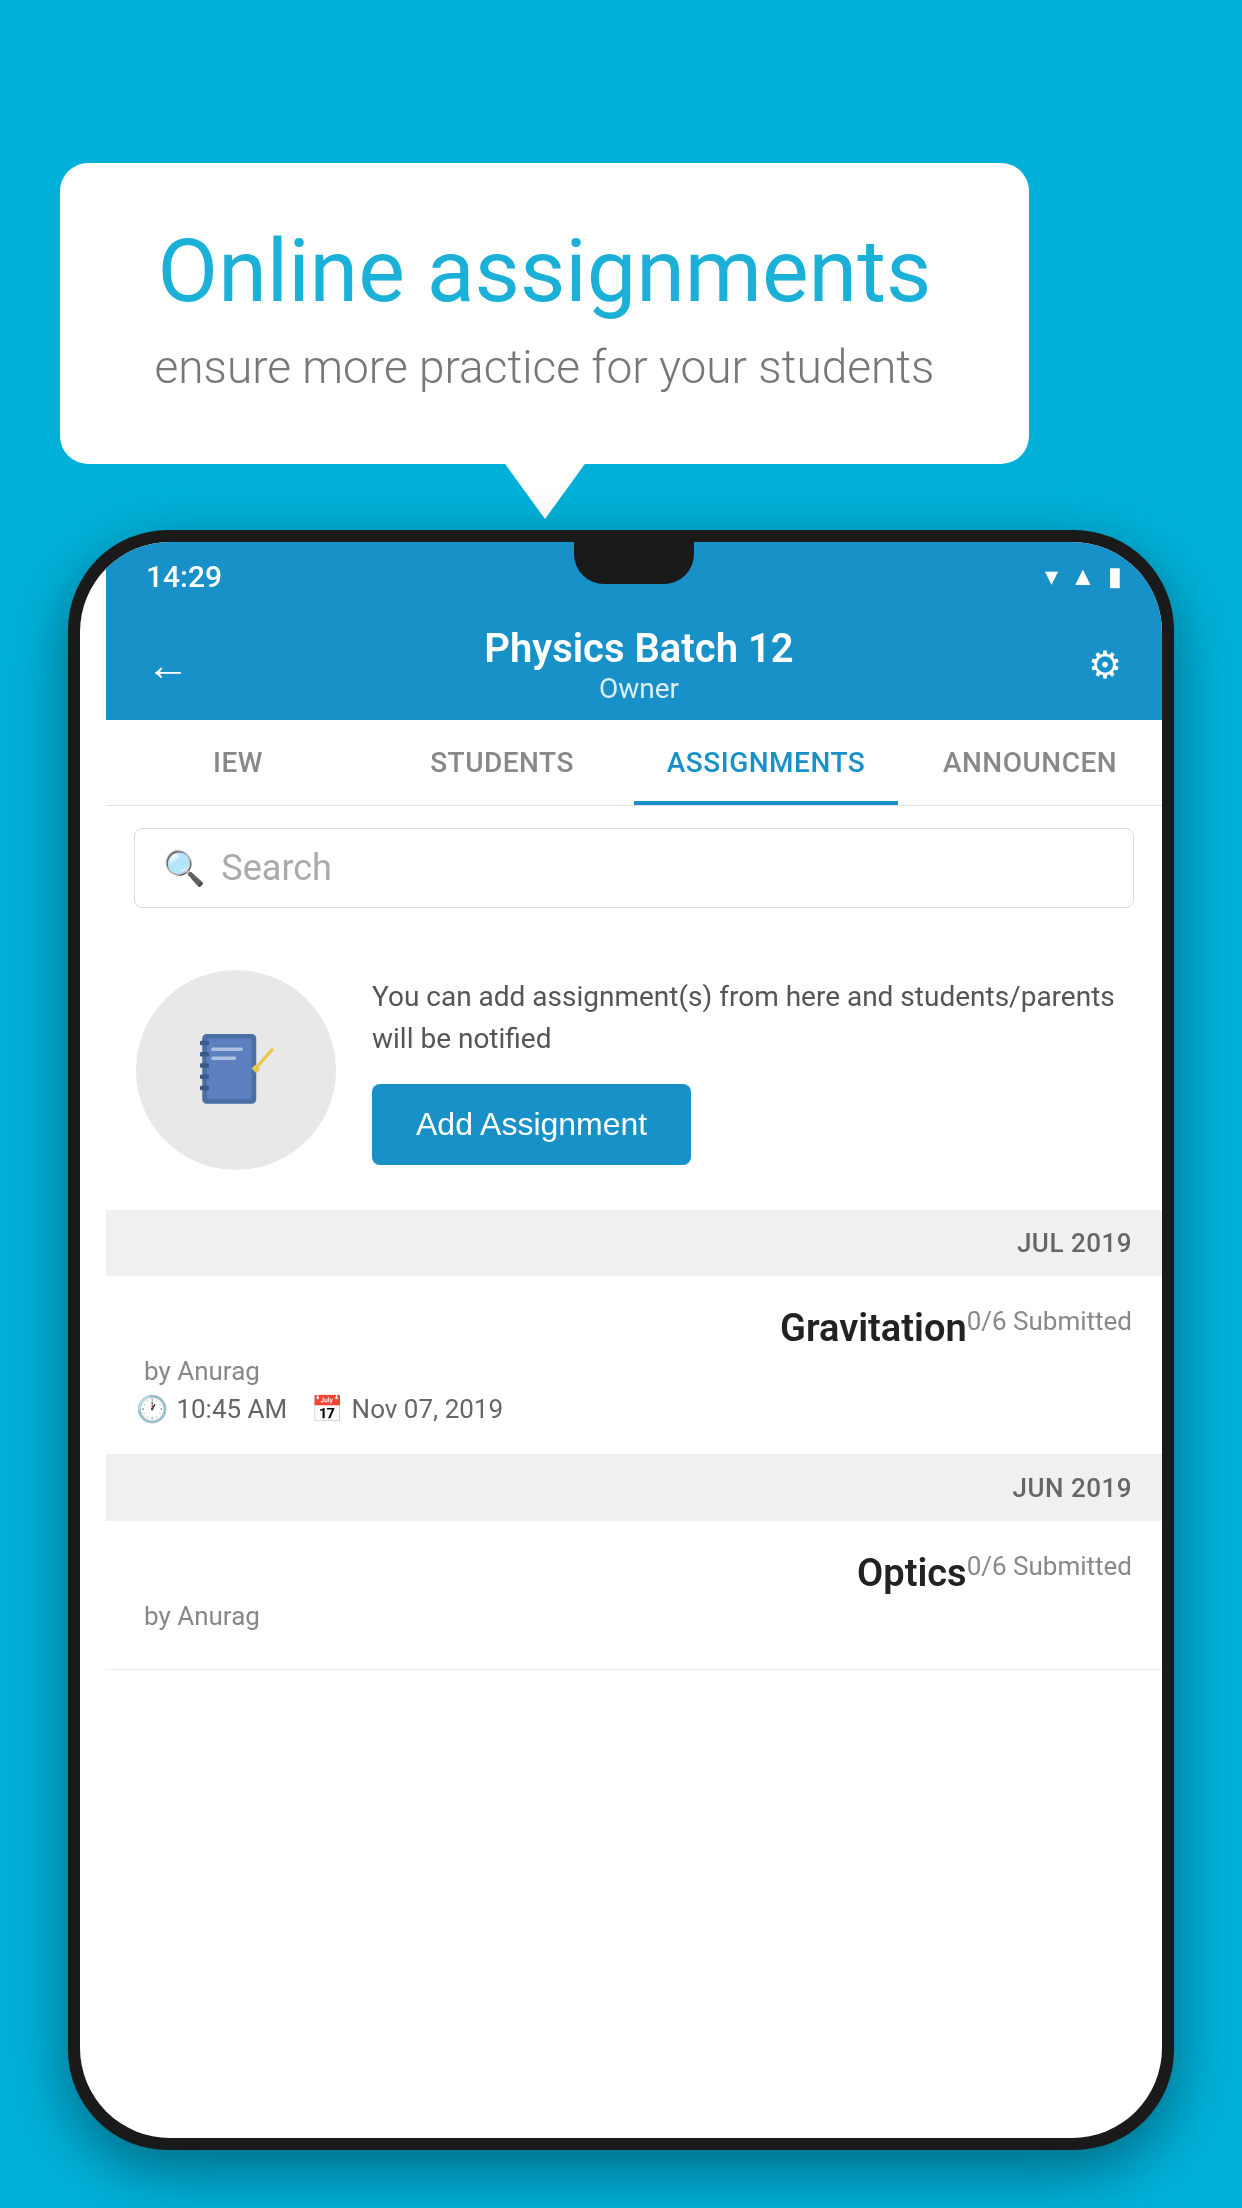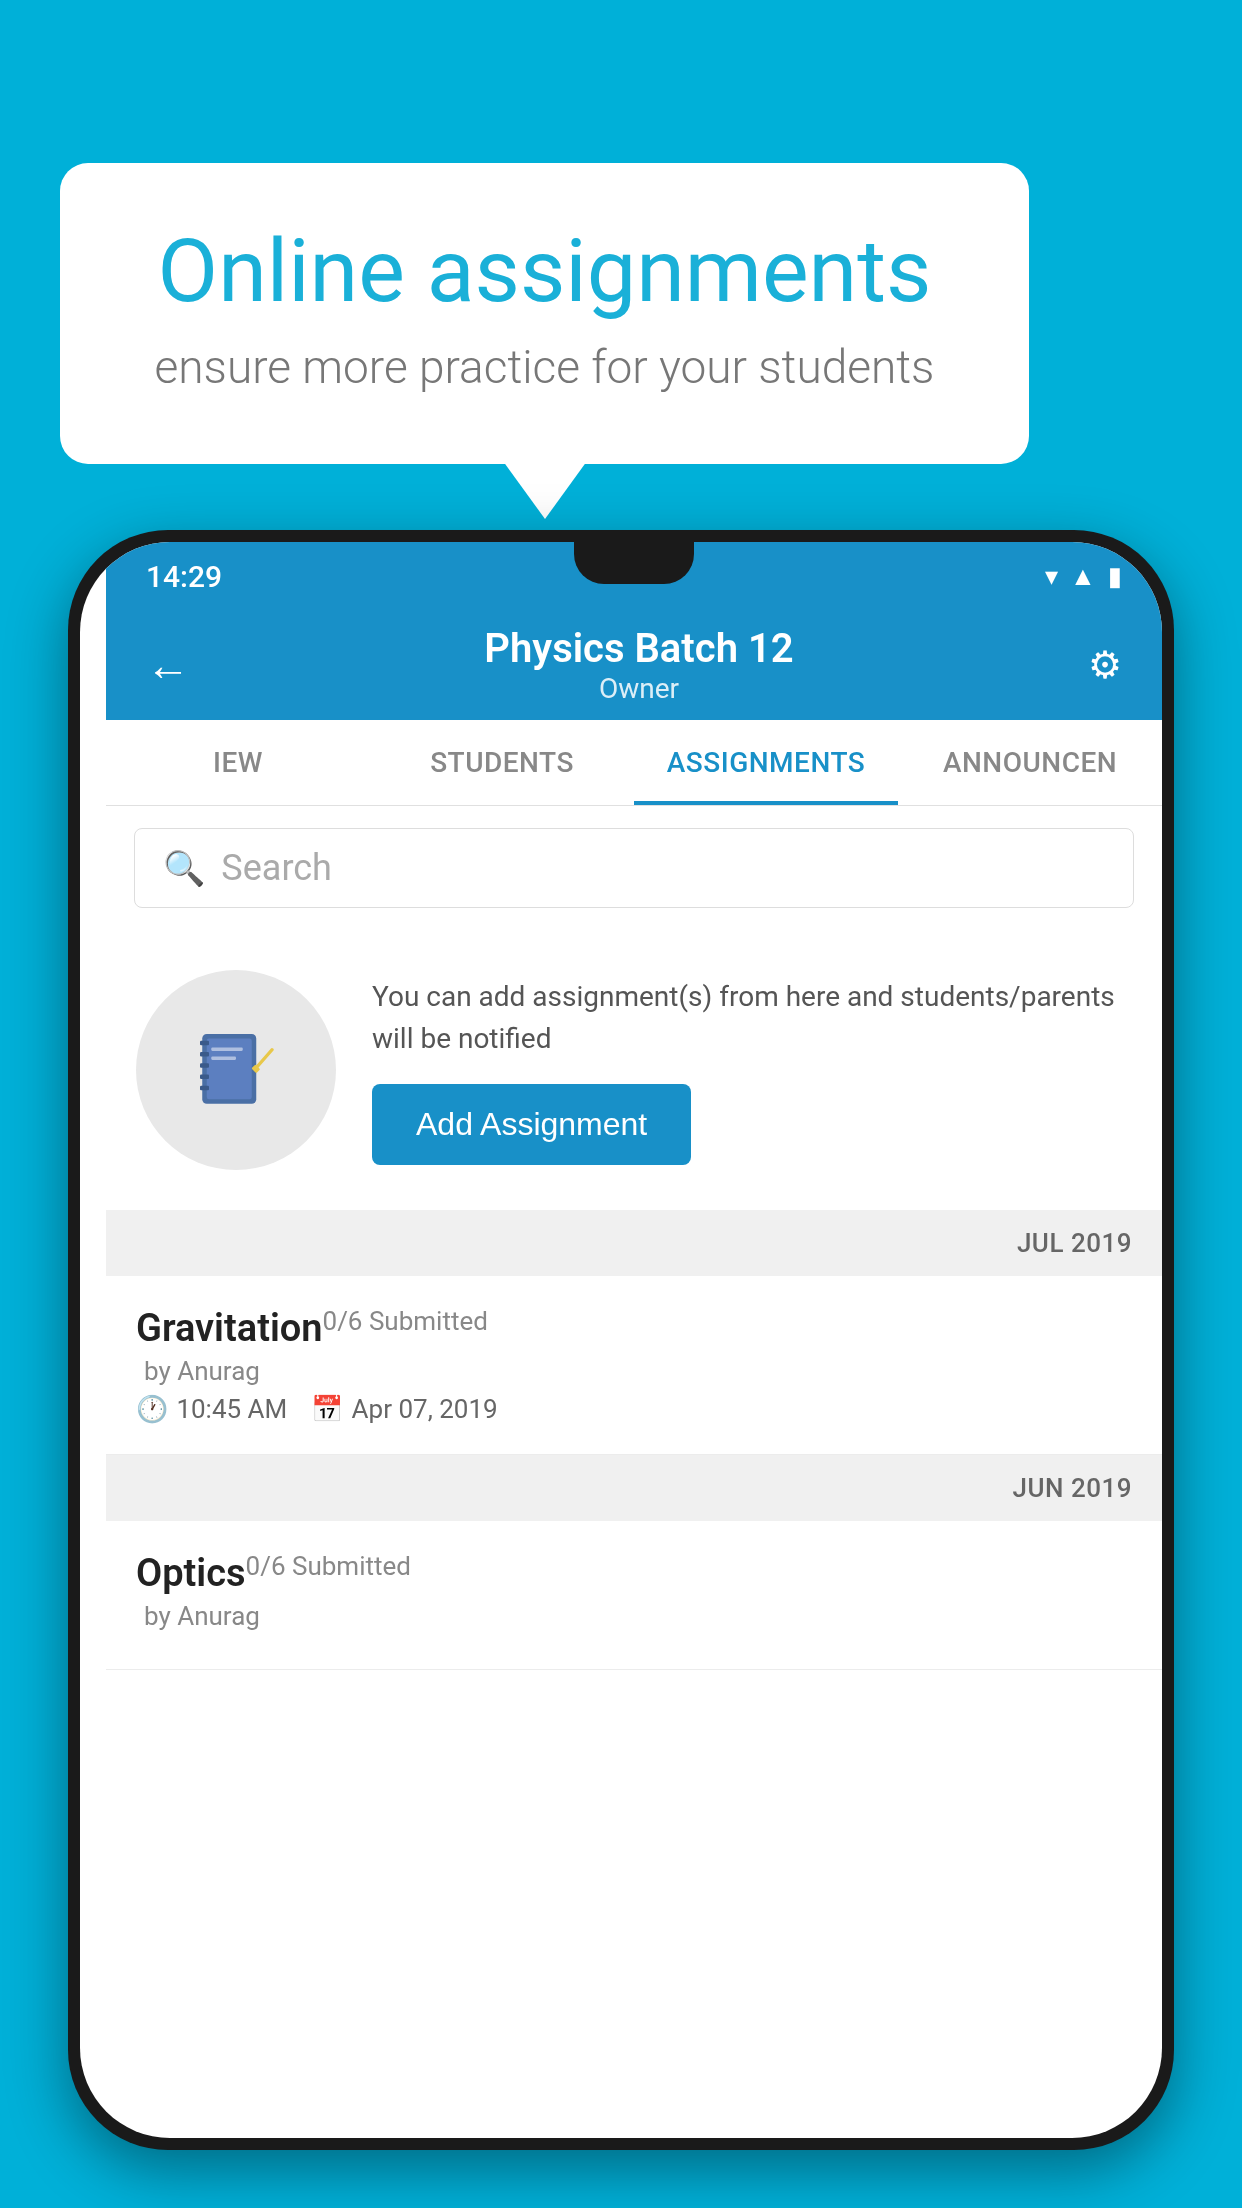--- a/index.html
+++ b/index.html
@@ -273,21 +273,21 @@
 
     
     .assignment-item {
       background: white;
       padding: 30px 30px;
       border-bottom: 1px solid #ececec;
     }
 
     .assignment-header-row {
       display: flex;
-      justify-content: flex-start;
+      justify-content: flex-end;
       align-items: flex-start;
       margin-bottom: 6px;
     }
 
     .assignment-title {
       font-size: 38px;
       font-weight: 600;
       color: #222;
     }
 
@@ -404,21 +404,21 @@
         <span class="assignment-submitted">0/6 Submitted</span>
       </div>
       <div class="assignment-by">by Anurag</div>
       <div class="assignment-meta">
         <div class="meta-item">
           <span class="meta-icon">🕐</span>
           <span>10:45 AM</span>
         </div>
         <div class="meta-item">
           <span class="meta-icon">📅</span>
-          <span>Apr 07, 2019</span>
+          <span>Nov 07, 2019</span>
         </div>
       </div>
     </div>
 
     <div class="section-header">JUN 2019</div>
 
     <div class="assignment-item">
       <div class="assignment-header-row">
         <span class="assignment-title">Optics</span>
         <span class="assignment-submitted">0/6 Submitted</span>

